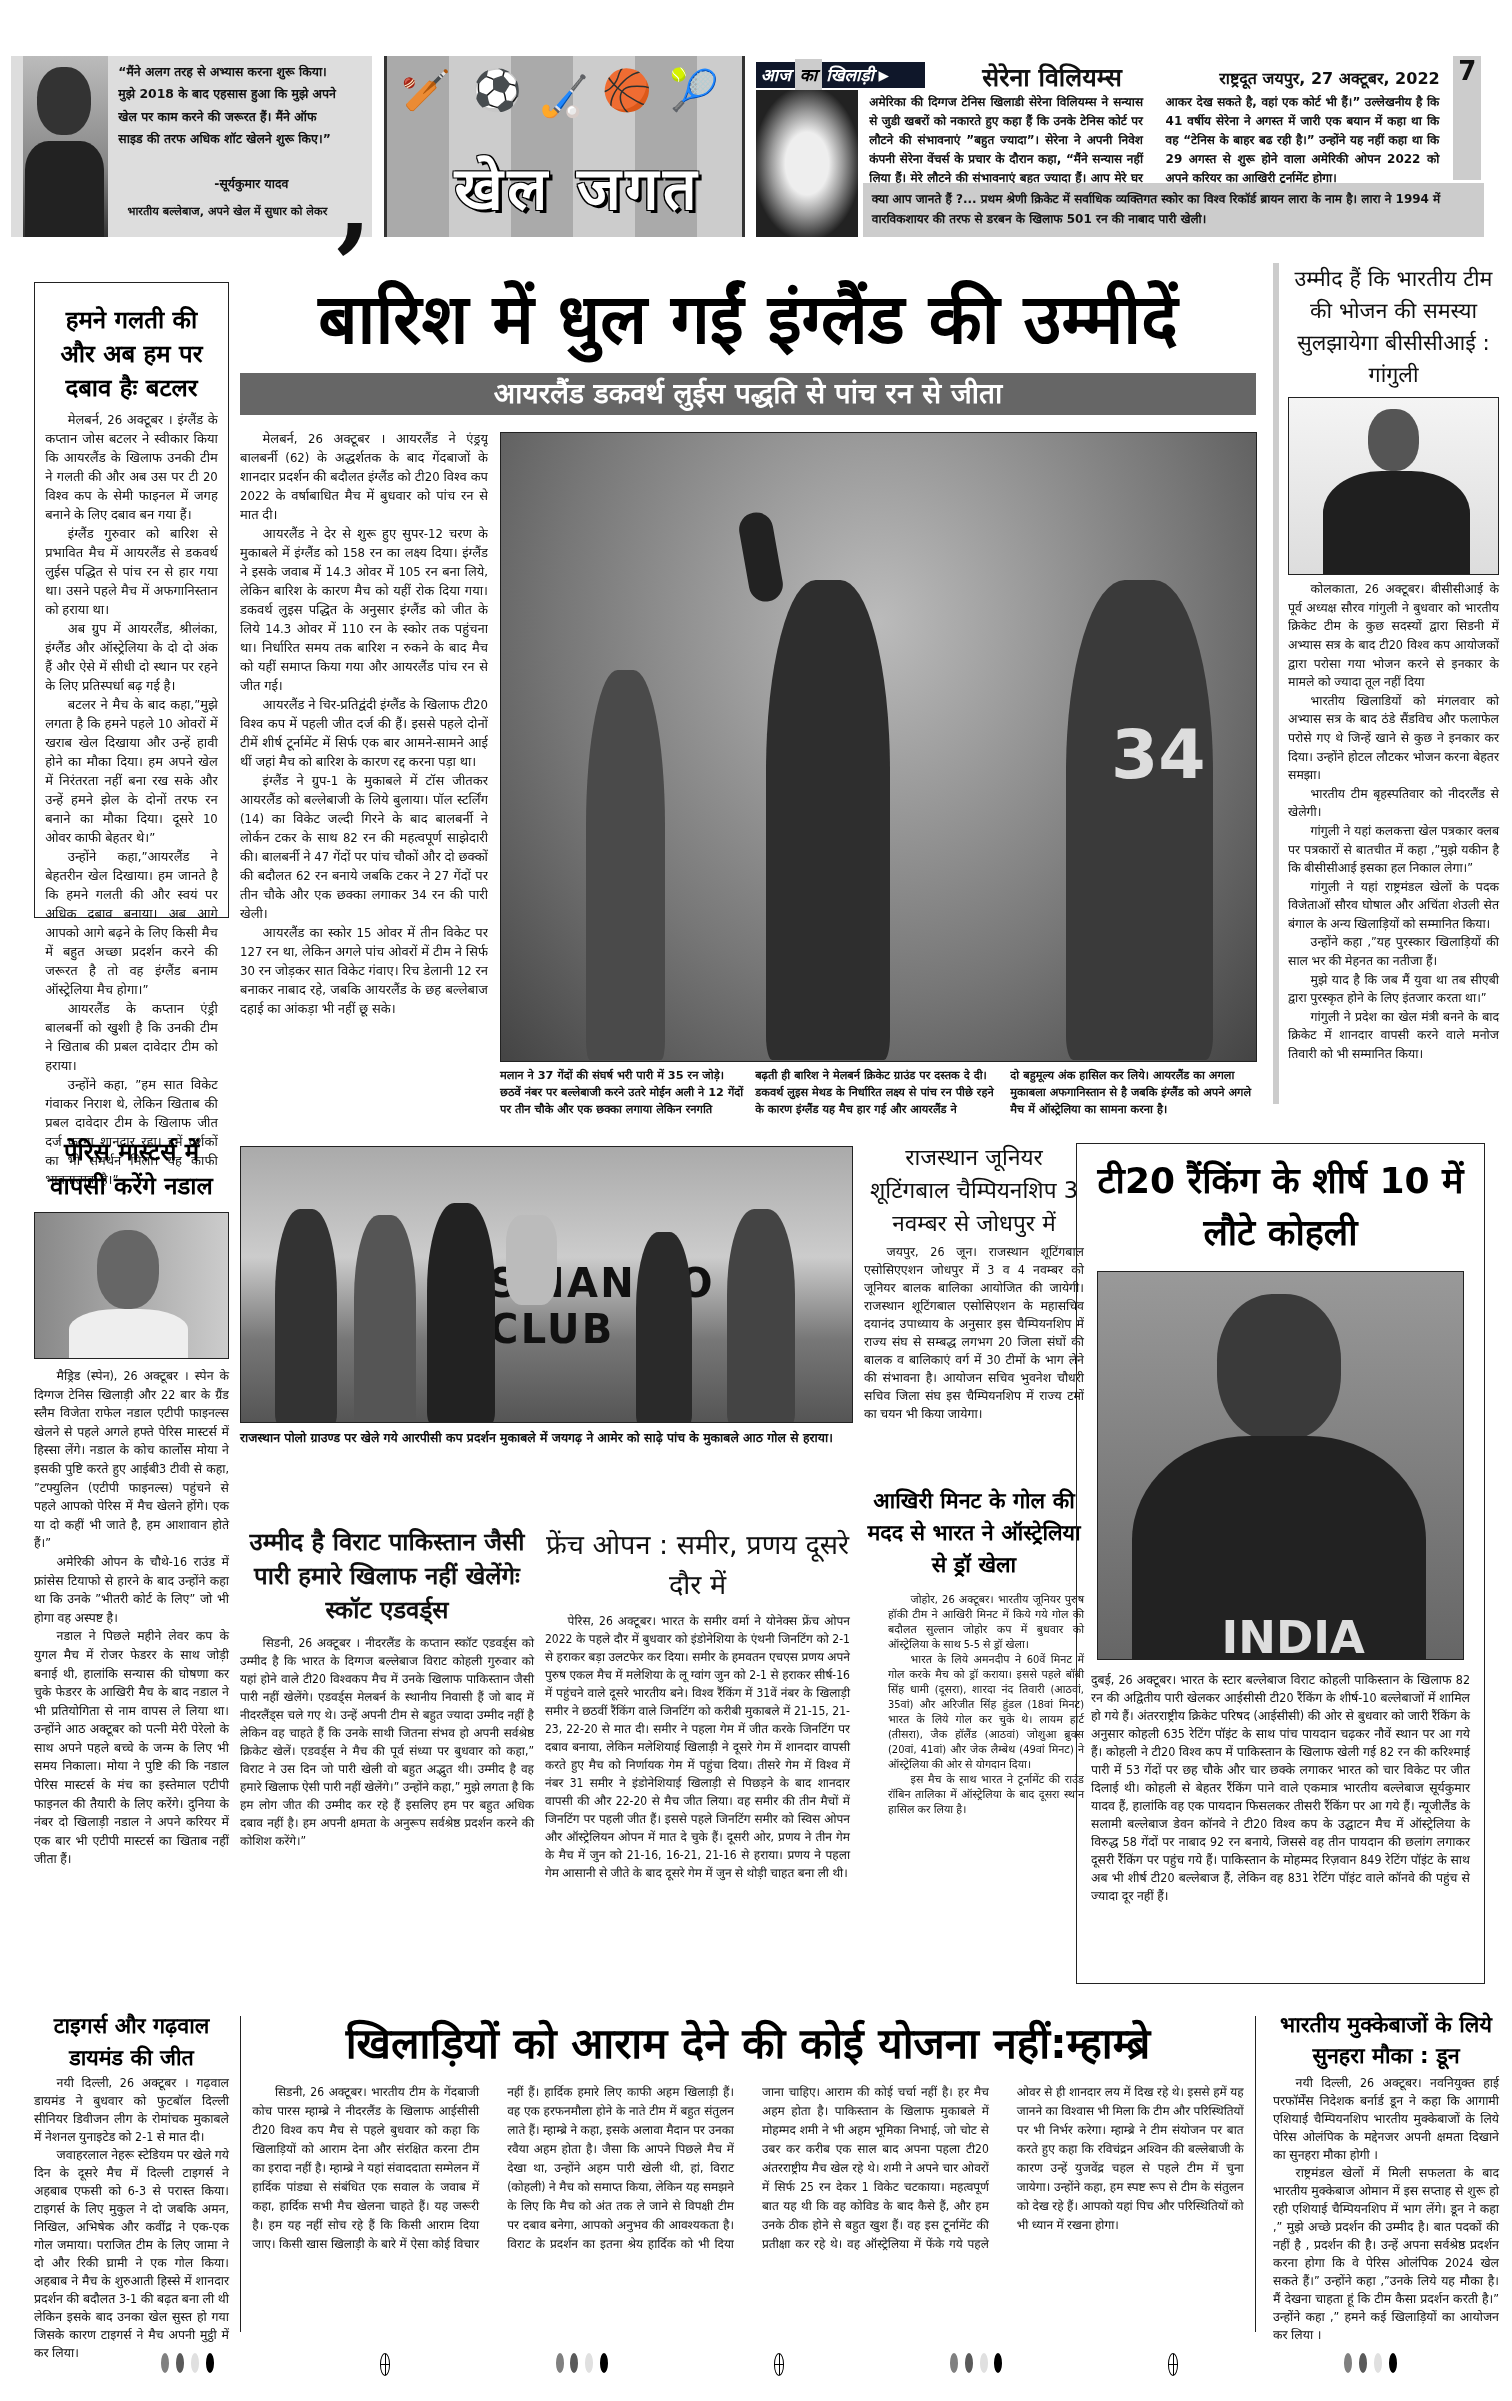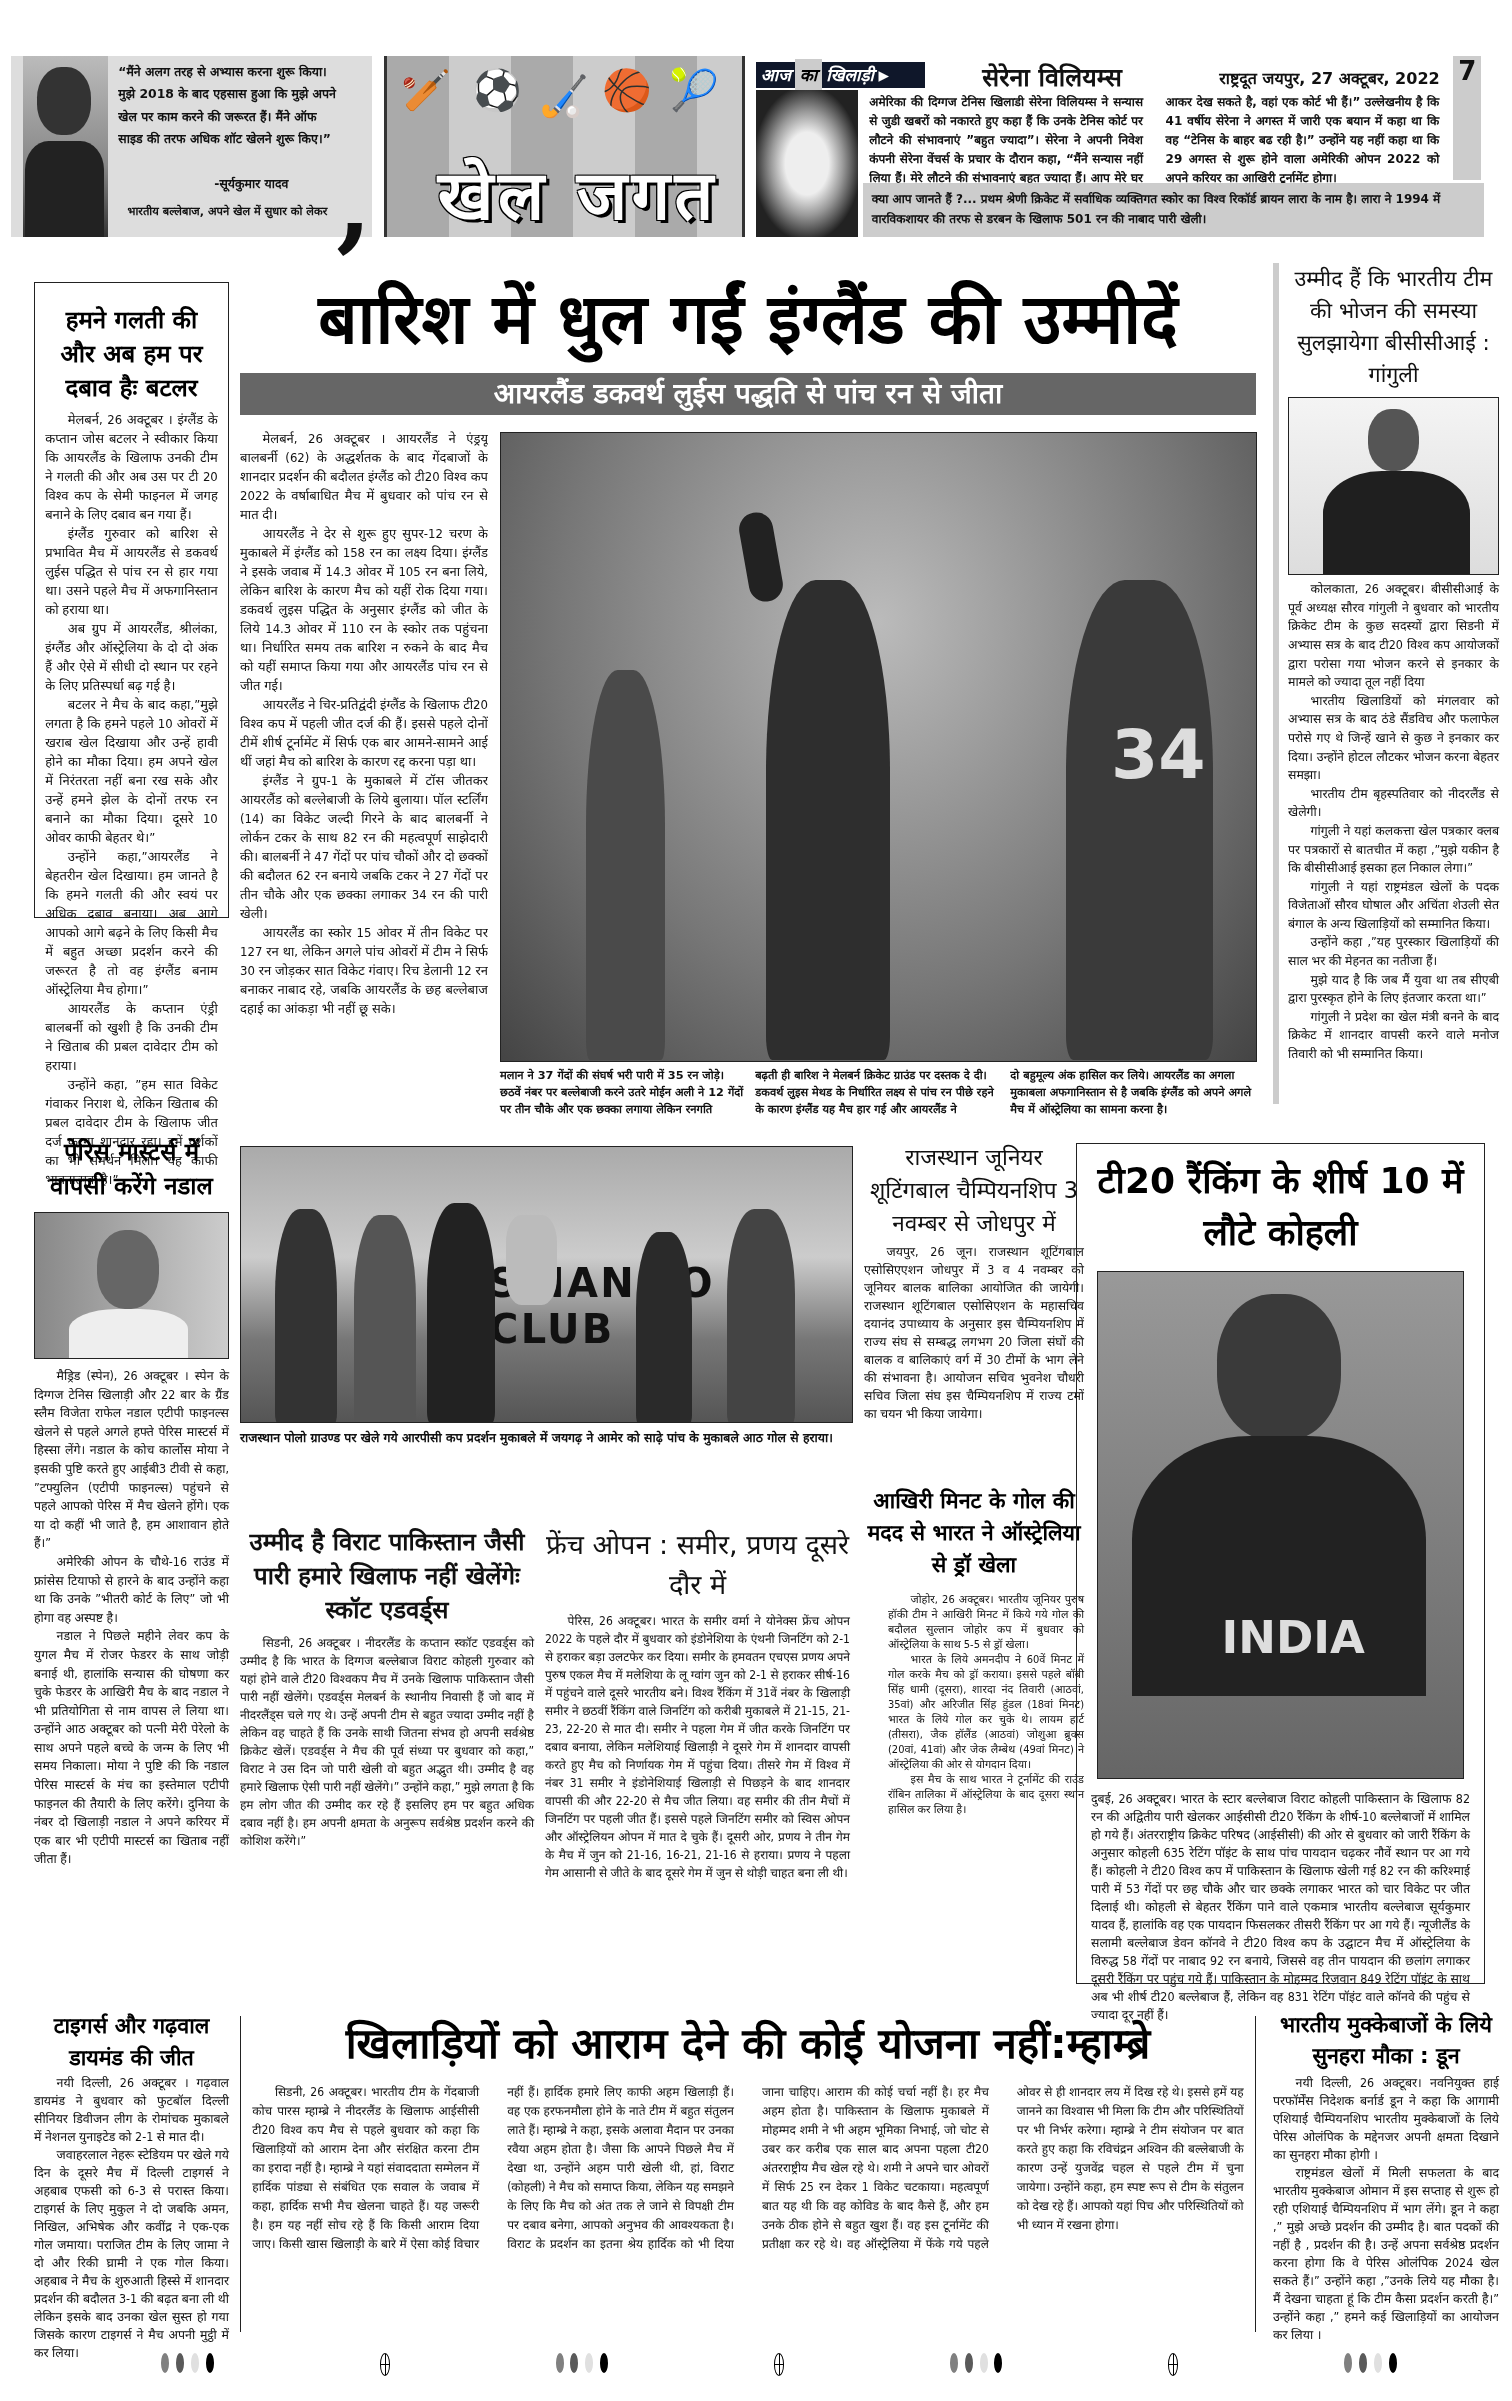--- a/index.html
+++ b/index.html
@@ -32,21 +32,21 @@
     <div class="abs" style="left:107px;top:147px;width:209px;font-size:11.3px;line-height:17px;font-weight:bold;text-align:right;">भारतीय बल्लेबाज, अपने खेल में सुधार को लेकर</div>
     <div class="abs" style="left:325px;top:113px;font-size:102px;line-height:68px;font-weight:bold;font-family:'DejaVu Serif',serif;">,</div>
   </div>
 
   <div class="abs" style="left:373px;top:0;width:361px;height:181px;background:repeating-linear-gradient(90deg,#aaa 0,#aaa 62px,#ccc 62px,#ccc 124px);border-left:3.4px solid #333;border-right:3.4px solid #333;">
     <div class="abs" style="left:14px;top:11.3px;font-size:40px;color:#444;">🏏</div>
     <div class="abs" style="left:85px;top:11.3px;font-size:40px;color:#222;">⚽</div>
     <div class="abs" style="left:152px;top:17px;font-size:40px;color:#444;">🏑</div>
     <div class="abs" style="left:215px;top:11.3px;font-size:40px;color:#444;">🏀</div>
     <div class="abs" style="left:282px;top:11.3px;font-size:40px;color:#333;">🎾</div>
-    <div class="abs" style="left:0;top:90px;width:361px;text-align:center;font-size:68px;font-weight:bold;color:#fff;text-shadow:3.4px 3.4px 0 #000,-1.1px -1.1px 0 #000,1.1px -1.1px 0 #000,-1.1px 1.1px 0 #000;letter-spacing:4.5px;padding-left:20px;">खेल जगत</div>
+    <div class="abs" style="left:0;top:90px;width:361px;text-align:center;font-size:59px;font-weight:bold;color:#fff;text-shadow:3.4px 3.4px 0 #000,-1.1px -1.1px 0 #000,1.1px -1.1px 0 #000,-1.1px 1.1px 0 #000;letter-spacing:4.5px;padding-left:20px;">खेल जगत</div>
   </div>
 
   <div class="abs" style="left:745px;top:0;width:740px;height:181px;">
     <div class="abs" style="left:0;top:5.6px;width:169px;height:26px;background:#0f172a;display:flex;align-items:center;font-size:17px;font-weight:bold;font-style:italic;color:#fff;">
       <span style="padding:0 4.5px;">आज</span>
       <span style="padding:0 4.5px;background:#ccc;color:#000;height:32px;line-height:32px;">का</span>
       <span style="padding:0 4.5px;">खिलाड़ी</span>
       <span style="font-size:13.6px;">▶</span>
     </div>
     <div class="abs" style="left:226px;top:2.8px;font-size:25px;font-weight:bold;">सेरेना विलियम्स</div>
@@ -148,21 +148,21 @@
   <div class="hl-black" style="font-size:21.5px;line-height:32px;">आखिरी मिनट के गोल की मदद से भारत ने ऑस्ट्रेलिया से ड्रॉ खेला</div>
   <div class="body-text" style="font-size:11px;line-height:15px;margin-top:11.3px;margin-left:24px;">
     <p>जोहोर, 26 अक्टूबर। भारतीय जूनियर पुरुष हॉकी टीम ने आखिरी मिनट में किये गये गोल की बदौलत सुल्तान जोहोर कप में बुधवार को ऑस्ट्रेलिया के साथ 5-5 से ड्रॉ खेला।</p>
     <p>भारत के लिये अमनदीप ने 60वें मिनट में गोल करके मैच को ड्रॉ कराया। इससे पहले बॉबी सिंह धामी (दूसरा), शारदा नंद तिवारी (आठवां, 35वां) और अरिजीत सिंह हुंडल (18वां मिनट) भारत के लिये गोल कर चुके थे। लायम हार्ट (तीसरा), जैक हॉलैंड (आठवां) जोशुआ ब्रुक्स (20वां, 41वां) और जेक लैम्बेथ (49वां मिनट) ने ऑस्ट्रेलिया की ओर से योगदान दिया।</p>
     <p>इस मैच के साथ भारत ने टूर्नामेंट की राउंड रॉबिन तालिका में ऑस्ट्रेलिया के बाद दूसरा स्थान हासिल कर लिया है।</p>
   </div>
 </div>
 
 <div class="abs boxed" style="left:1076px;top:1143px;width:409px;height:841px;padding:11.3px 14px;">
   <div class="hl-black" style="font-size:36px;line-height:52px;">टी20 रैंकिंग के शीर्ष 10 में लौटे कोहली</div>
-  <div class="photo" style="position:relative;height:508px;margin:11.3px 5.6px;background:linear-gradient(180deg,#999,#666);">
+  <div class="photo" style="position:relative;height:389px;margin:11.3px 5.6px;background:linear-gradient(180deg,#999,#666);">
     <div class="silh" style="left:119px;top:22.6px;width:124px;height:147px;background:#3a3a3a;border-radius:45%"></div>
     <div class="silh" style="left:34px;top:164px;width:294px;height:260px;background:#222;border-radius:40% 40% 0 0"></div>
     <div class="abs" style="left:124px;top:339px;font-size:45px;font-weight:bold;color:#ddd;">INDIA</div>
   </div>
   <div class="body-text" style="font-size:12.4px;line-height:18px;">दुबई, 26 अक्टूबर। भारत के स्टार बल्लेबाज विराट कोहली पाकिस्तान के खिलाफ 82 रन की अद्वितीय पारी खेलकर आईसीसी टी20 रैंकिंग के शीर्ष-10 बल्लेबाजों में शामिल हो गये हैं। अंतरराष्ट्रीय क्रिकेट परिषद (आईसीसी) की ओर से बुधवार को जारी रैंकिंग के अनुसार कोहली 635 रेटिंग पॉइंट के साथ पांच पायदान चढ़कर नौवें स्थान पर आ गये हैं। कोहली ने टी20 विश्व कप में पाकिस्तान के खिलाफ खेली गई 82 रन की करिश्माई पारी में 53 गेंदों पर छह चौके और चार छक्के लगाकर भारत को चार विकेट पर जीत दिलाई थी। कोहली से बेहतर रैंकिंग पाने वाले एकमात्र भारतीय बल्लेबाज सूर्यकुमार यादव हैं, हालांकि वह एक पायदान फिसलकर तीसरी रैंकिंग पर आ गये हैं। न्यूजीलैंड के सलामी बल्लेबाज डेवन कॉनवे ने टी20 विश्व कप के उद्घाटन मैच में ऑस्ट्रेलिया के विरुद्ध 58 गेंदों पर नाबाद 92 रन बनाये, जिससे वह तीन पायदान की छलांग लगाकर दूसरी रैंकिंग पर पहुंच गये हैं। पाकिस्तान के मोहम्मद रिज़वान 849 रेटिंग पॉइंट के साथ अब भी शीर्ष टी20 बल्लेबाज हैं, लेकिन वह 831 रेटिंग पॉइंट वाले कॉनवे की पहुंच से ज्यादा दूर नहीं हैं।</div>
 </div>
 
 <div class="abs" style="left:240px;top:1525px;width:294px;height:480px;">
   <div style="font-size:24px;line-height:34px;font-weight:bold;text-align:center;">उम्मीद है विराट पाकिस्तान जैसी पारी हमारे खिलाफ नहीं खेलेंगेः स्कॉट एडवर्ड्स</div>
   <div class="body-text" style="font-size:12px;line-height:18px;text-indent:22.6px;margin-top:6.8px;">सिडनी, 26 अक्टूबर । नीदरलैंड के कप्तान स्कॉट एडवर्ड्स को उम्मीद है कि भारत के दिग्गज बल्लेबाज विराट कोहली गुरुवार को यहां होने वाले टी20 विश्वकप मैच में उनके खिलाफ पाकिस्तान जैसी पारी नहीं खेलेंगे। एडवर्ड्स मेलबर्न के स्थानीय निवासी हैं जो बाद में नीदरलैंड्स चले गए थे। उन्हें अपनी टीम से बहुत ज्यादा उम्मीद नहीं है लेकिन वह चाहते हैं कि उनके साथी जितना संभव हो अपनी सर्वश्रेष्ठ क्रिकेट खेलें। एडवर्ड्स ने मैच की पूर्व संध्या पर बुधवार को कहा,” विराट ने उस दिन जो पारी खेली वो बहुत अद्भुत थी। उम्मीद है वह हमारे खिलाफ ऐसी पारी नहीं खेलेंगे।” उन्होंने कहा,” मुझे लगता है कि हम लोग जीत की उम्मीद कर रहे हैं इसलिए हम पर बहुत अधिक दबाव नहीं है। हम अपनी क्षमता के अनुरूप सर्वश्रेष्ठ प्रदर्शन करने की कोशिश करेंगे।”</div>

